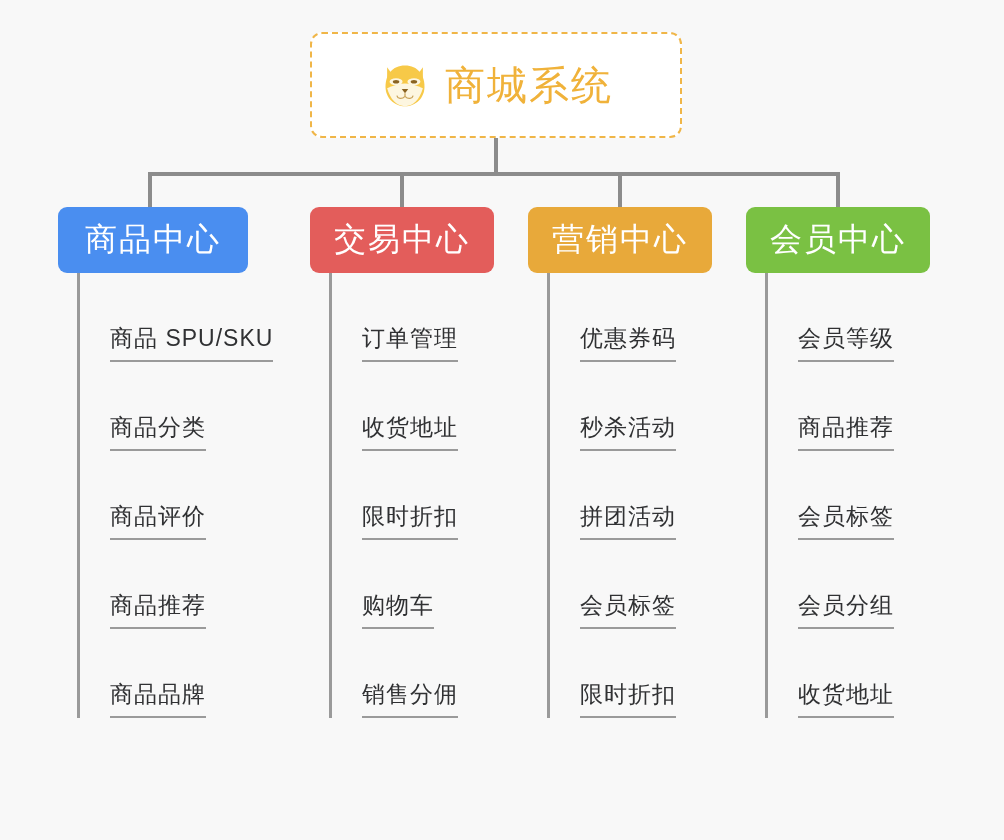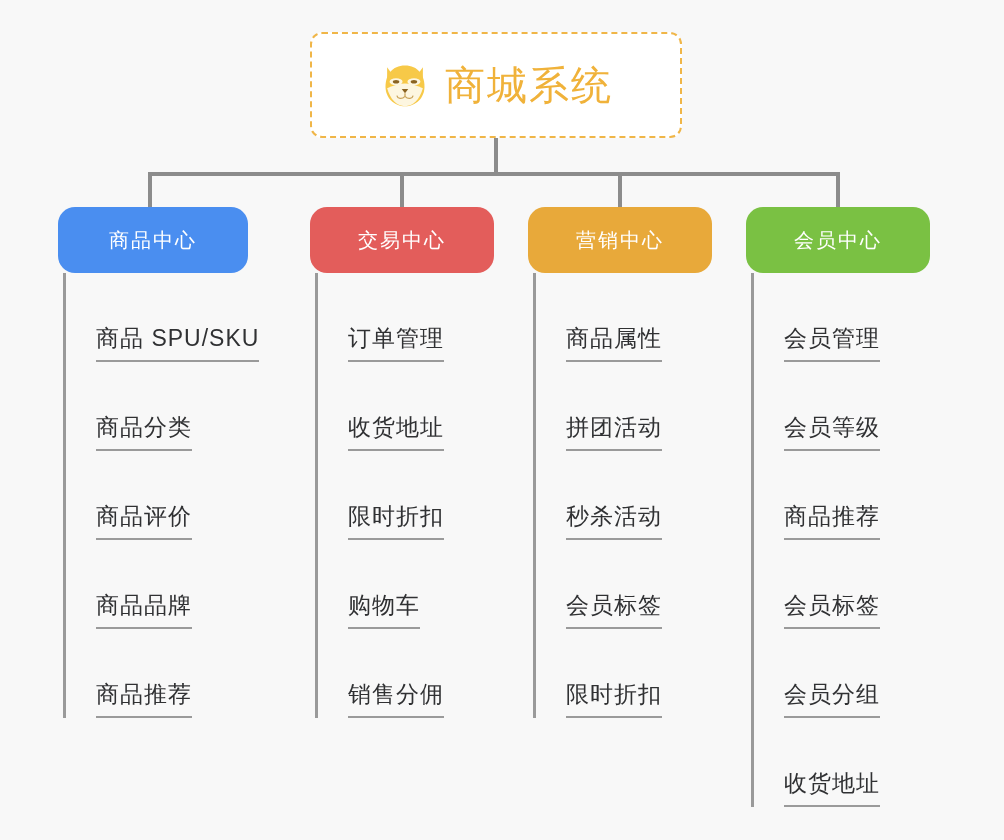--- a/index.html
+++ b/index.html
@@ -60,33 +60,33 @@
   
   .column { position: absolute; top: 207px; }
   #col-0 { left: 58px;  width: 190px; }
   #col-1 { left: 310px; width: 184px; }
   #col-2 { left: 528px; width: 184px; }
   #col-3 { left: 746px; width: 184px; }
 
   .cat-header {
     width: 100%;
     height: 66px;
-    border-radius: 17px;
+    border-radius: 9px;
     display: flex;
     align-items: center;
     justify-content: center;
     color: #ffffff;
-    font-size: 20px;
+    font-size: 32px;
     letter-spacing: 2px;
     white-space: nowrap;
   }
 
   .leaf-area {
     position: relative;
-    margin-left: 5px;
+    margin-left: 19px;
     padding-top: 0;
     border-left: 3px solid #9a9a9a;
   }
 
   .leaf-item {
     position: relative;
     height: 89px;
     display: flex;
     align-items: flex-end;
   }
@@ -140,24 +140,24 @@
       <div class="leaf-item">
           <span class="leaf-label" style="border-bottom-color: rgb(154, 154, 154);">商品 SPU/SKU</span>
         </div>
       <div class="leaf-item">
           <span class="leaf-label" style="border-bottom-color: rgb(154, 154, 154);">商品分类</span>
         </div>
       <div class="leaf-item">
           <span class="leaf-label" style="border-bottom-color: rgb(154, 154, 154);">商品评价</span>
         </div>
       <div class="leaf-item">
+          <span class="leaf-label" style="border-bottom-color: rgb(154, 154, 154);">商品推荐</span>
+        </div>
+      <div class="leaf-item">
           <span class="leaf-label" style="border-bottom-color: rgb(154, 154, 154);">商品品牌</span>
-        </div>
-      <div class="leaf-item">
-          <span class="leaf-label" style="border-bottom-color: rgb(154, 154, 154);">商品推荐</span>
         </div>
     </div>
   </div>
 
   <div class="column" id="col-1">
     <div class="cat-header" style="background: rgb(227, 93, 91); justify-content: center;">
       <span>交易中心</span>
     </div>
     <div class="leaf-area" style="border-left-color: rgb(154, 154, 154);">
       <div class="leaf-item">
@@ -177,46 +177,43 @@
         </div>
     </div>
   </div>
 
   <div class="column" id="col-2">
     <div class="cat-header" style="background: rgb(232, 169, 58);">
       <span>营销中心</span>
     </div>
     <div class="leaf-area" style="border-left-color: rgb(154, 154, 154);">
       <div class="leaf-item">
-          <span class="leaf-label" style="border-bottom-color: rgb(154, 154, 154);">商品属性</span>
+          <span class="leaf-label" style="border-bottom-color: rgb(154, 154, 154);">优惠券码</span>
+        </div>
+      <div class="leaf-item">
+          <span class="leaf-label" style="border-bottom-color: rgb(154, 154, 154);">秒杀活动</span>
         </div>
       <div class="leaf-item">
           <span class="leaf-label" style="border-bottom-color: rgb(154, 154, 154);">拼团活动</span>
-        </div>
-      <div class="leaf-item">
-          <span class="leaf-label" style="border-bottom-color: rgb(154, 154, 154);">秒杀活动</span>
         </div>
       <div class="leaf-item">
           <span class="leaf-label" style="border-bottom-color: rgb(154, 154, 154);">会员标签</span>
         </div>
       <div class="leaf-item">
           <span class="leaf-label" style="border-bottom-color: rgb(154, 154, 154);">限时折扣</span>
         </div>
     </div>
   </div>
 
   <div class="column" id="col-3">
     <div class="cat-header" style="background: rgb(122, 193, 67);">
       <span>会员中心</span>
     </div>
     <div class="leaf-area" style="border-left-color: rgb(154, 154, 154);">
       <div class="leaf-item">
-          <span class="leaf-label" style="border-bottom-color: rgb(154, 154, 154);">会员管理</span>
-        </div>
-      <div class="leaf-item">
           <span class="leaf-label" style="border-bottom-color: rgb(154, 154, 154);">会员等级</span>
         </div>
       <div class="leaf-item">
           <span class="leaf-label" style="border-bottom-color: rgb(154, 154, 154);">商品推荐</span>
         </div>
       <div class="leaf-item">
           <span class="leaf-label" style="border-bottom-color: rgb(154, 154, 154);">会员标签</span>
         </div>
       <div class="leaf-item">
           <span class="leaf-label" style="border-bottom-color: rgb(154, 154, 154);">会员分组</span>

